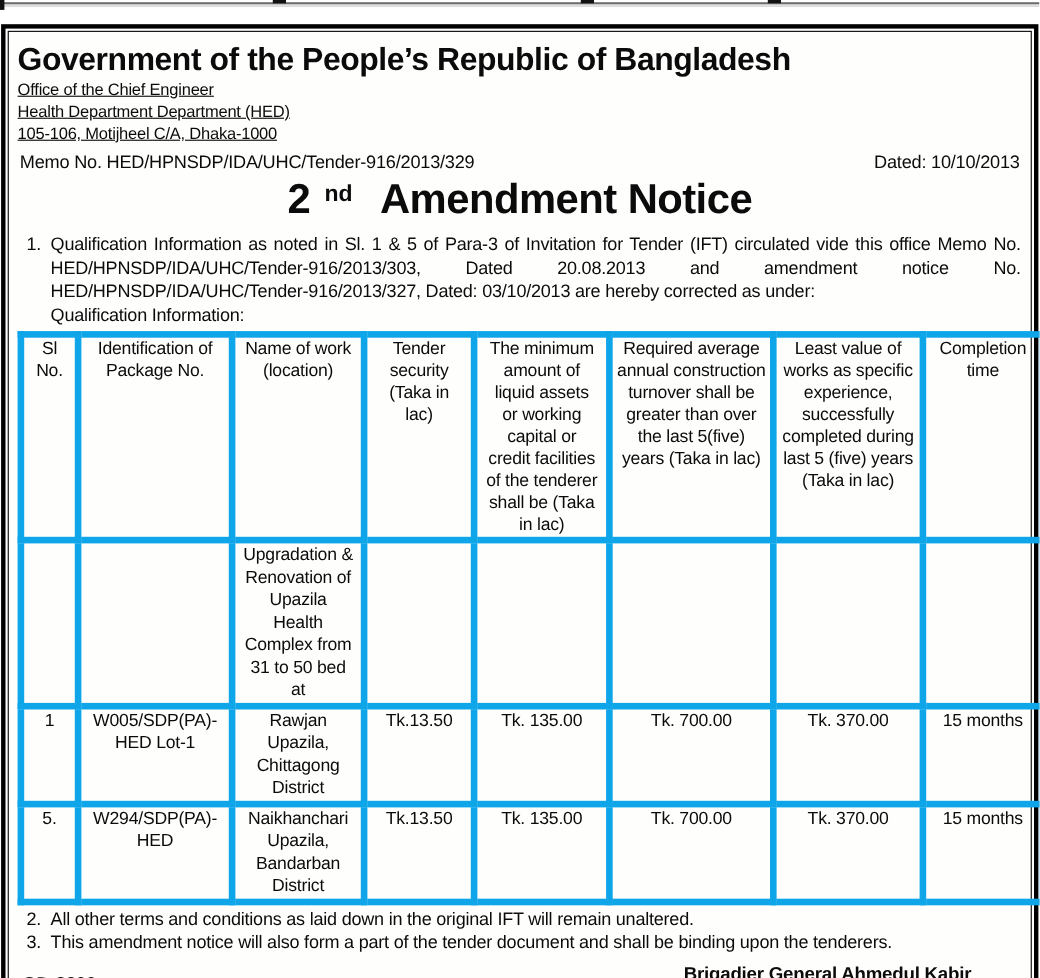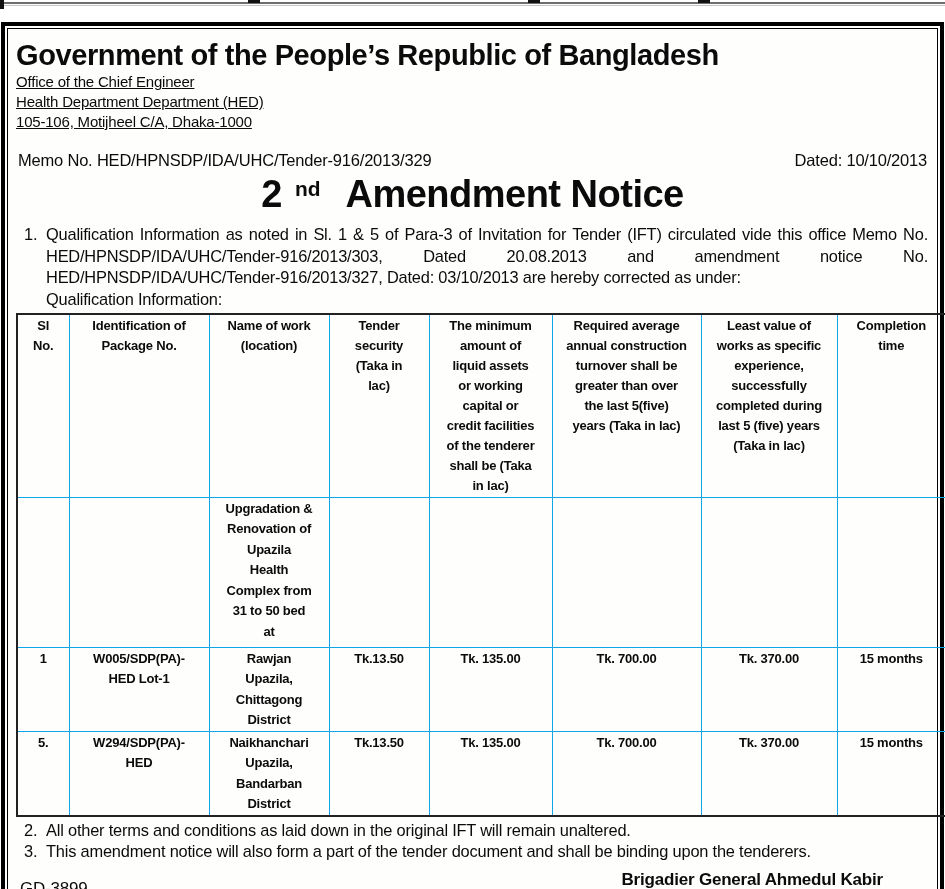--- a/index.html
+++ b/index.html
@@ -19,39 +19,39 @@
   .tick.t1 { left:248px; top:0; width:12px; height:3px; }
   .tick.t2 { left:528px; top:0; width:12px; height:3px; }
   .tick.t3 { left:698px; top:0; width:12px; height:3px; }
 
   .notice-outer { margin:0 1px; border:4px solid #000; background:#fefefd; }
   .notice-inner { margin:2px; border:1px solid #000; padding:6px 8px 0 8px; }
 
   .masthead { text-align:left; }
   .gov-title { font-size:29px; font-weight:bold; line-height:33px; letter-spacing:-0.4px; margin-top:4px; }
   .sub-line { font-size:15px; line-height:20px;text-decoration:underline; }
-  .memo-row { display:flex; justify-content:space-between; font-size:16.5px; line-height:20px; margin-top:18px; padding:0 2px; }
+  .memo-row { display:flex; justify-content:space-between; font-size:16.5px; line-height:20px; margin-top:6px; padding:0 2px; }
 
   .notice-title { text-align:center; font-size:38px; font-weight:bold; line-height:44px; margin:2px 0 2px 0; letter-spacing:-0.5px; }
   .notice-title .sup { font-size:0.55em; position:relative; top:-0.52em; letter-spacing:0;margin-left:13px; }
   .notice-title .rest { margin-left:25px; }
 
   .clause { display:flex; font-size:16.4px; line-height:21.5px; }
   .clause .num { flex:0 0 30px; padding-left:8px; }
   .clause .ctext { flex:1; padding-right:1px; }
   .clause .justify { text-align:justify; }
   .clause1 { margin-bottom:3px; }
 
   table.qual { width:100%; border-collapse:collapse; table-layout:fixed; border:2px solid #222; }
   table.qual th, table.qual td {
-    border:1px solid #0ea5e9;
+    border:6px solid #0ea5e9;
     vertical-align:top;
     text-align:center;
-    font-weight:bold;
-    font-size:13px;
+    font-weight:normal;
+    font-size:16px;
     padding:1px 4px 0 4px;
     white-space:pre-line;
     overflow:hidden;
   }
   tr.hdr  { height:183px; }
   tr.hdr th { line-height:20px; }
   tr.span-row { height:150px; }
   tr.r1 { height:84px; }
   tr.r2 { height:84px; }
   tbody td { line-height:20.5px; }

